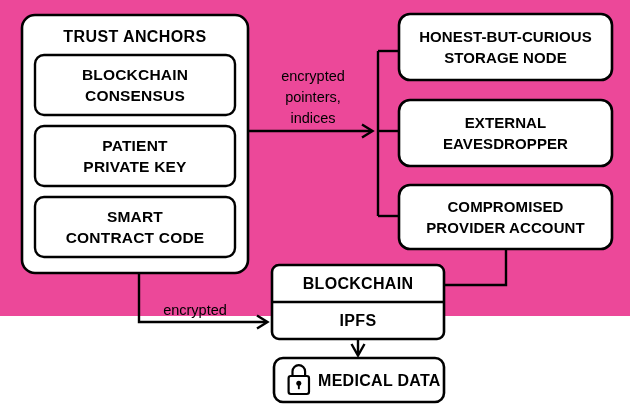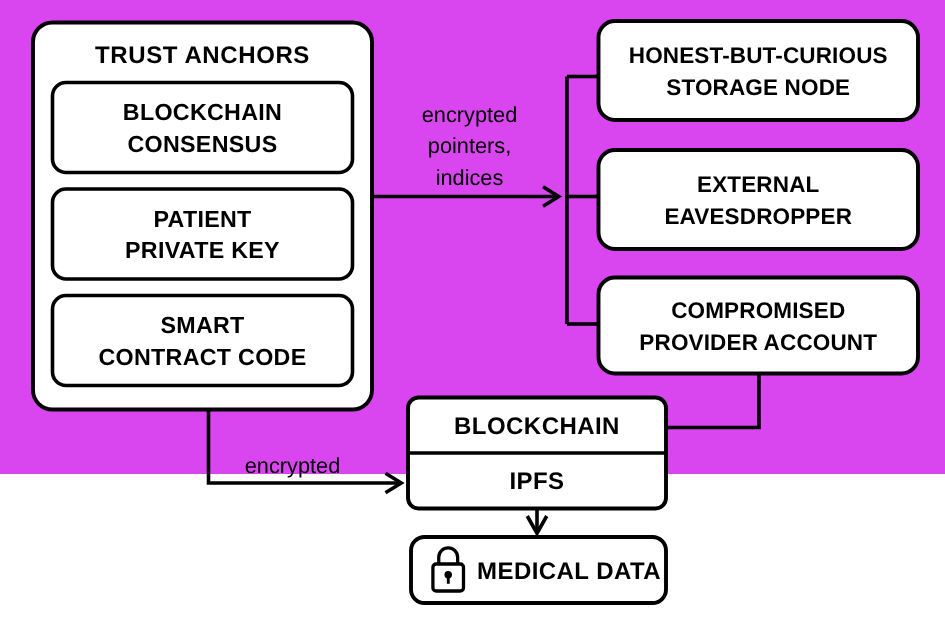--- a/index.html
+++ b/index.html
@@ -10,21 +10,21 @@
   body {
     width: 630px;
     height: 420px;
     font-family: "Liberation Sans", sans-serif;
     overflow: hidden;
   }
   #diagram-root {
     position: relative;
     width: 630px;
     height: 316px;
-    background: #d946ef;
+    background: #ec4899;
   }
   svg#diagram {
     display: block;
     width: 630px;
     height: 420px;
   }
   .box-shape {
     fill: #ffffff;
     stroke: #000000;
     stroke-width: 2.6;

